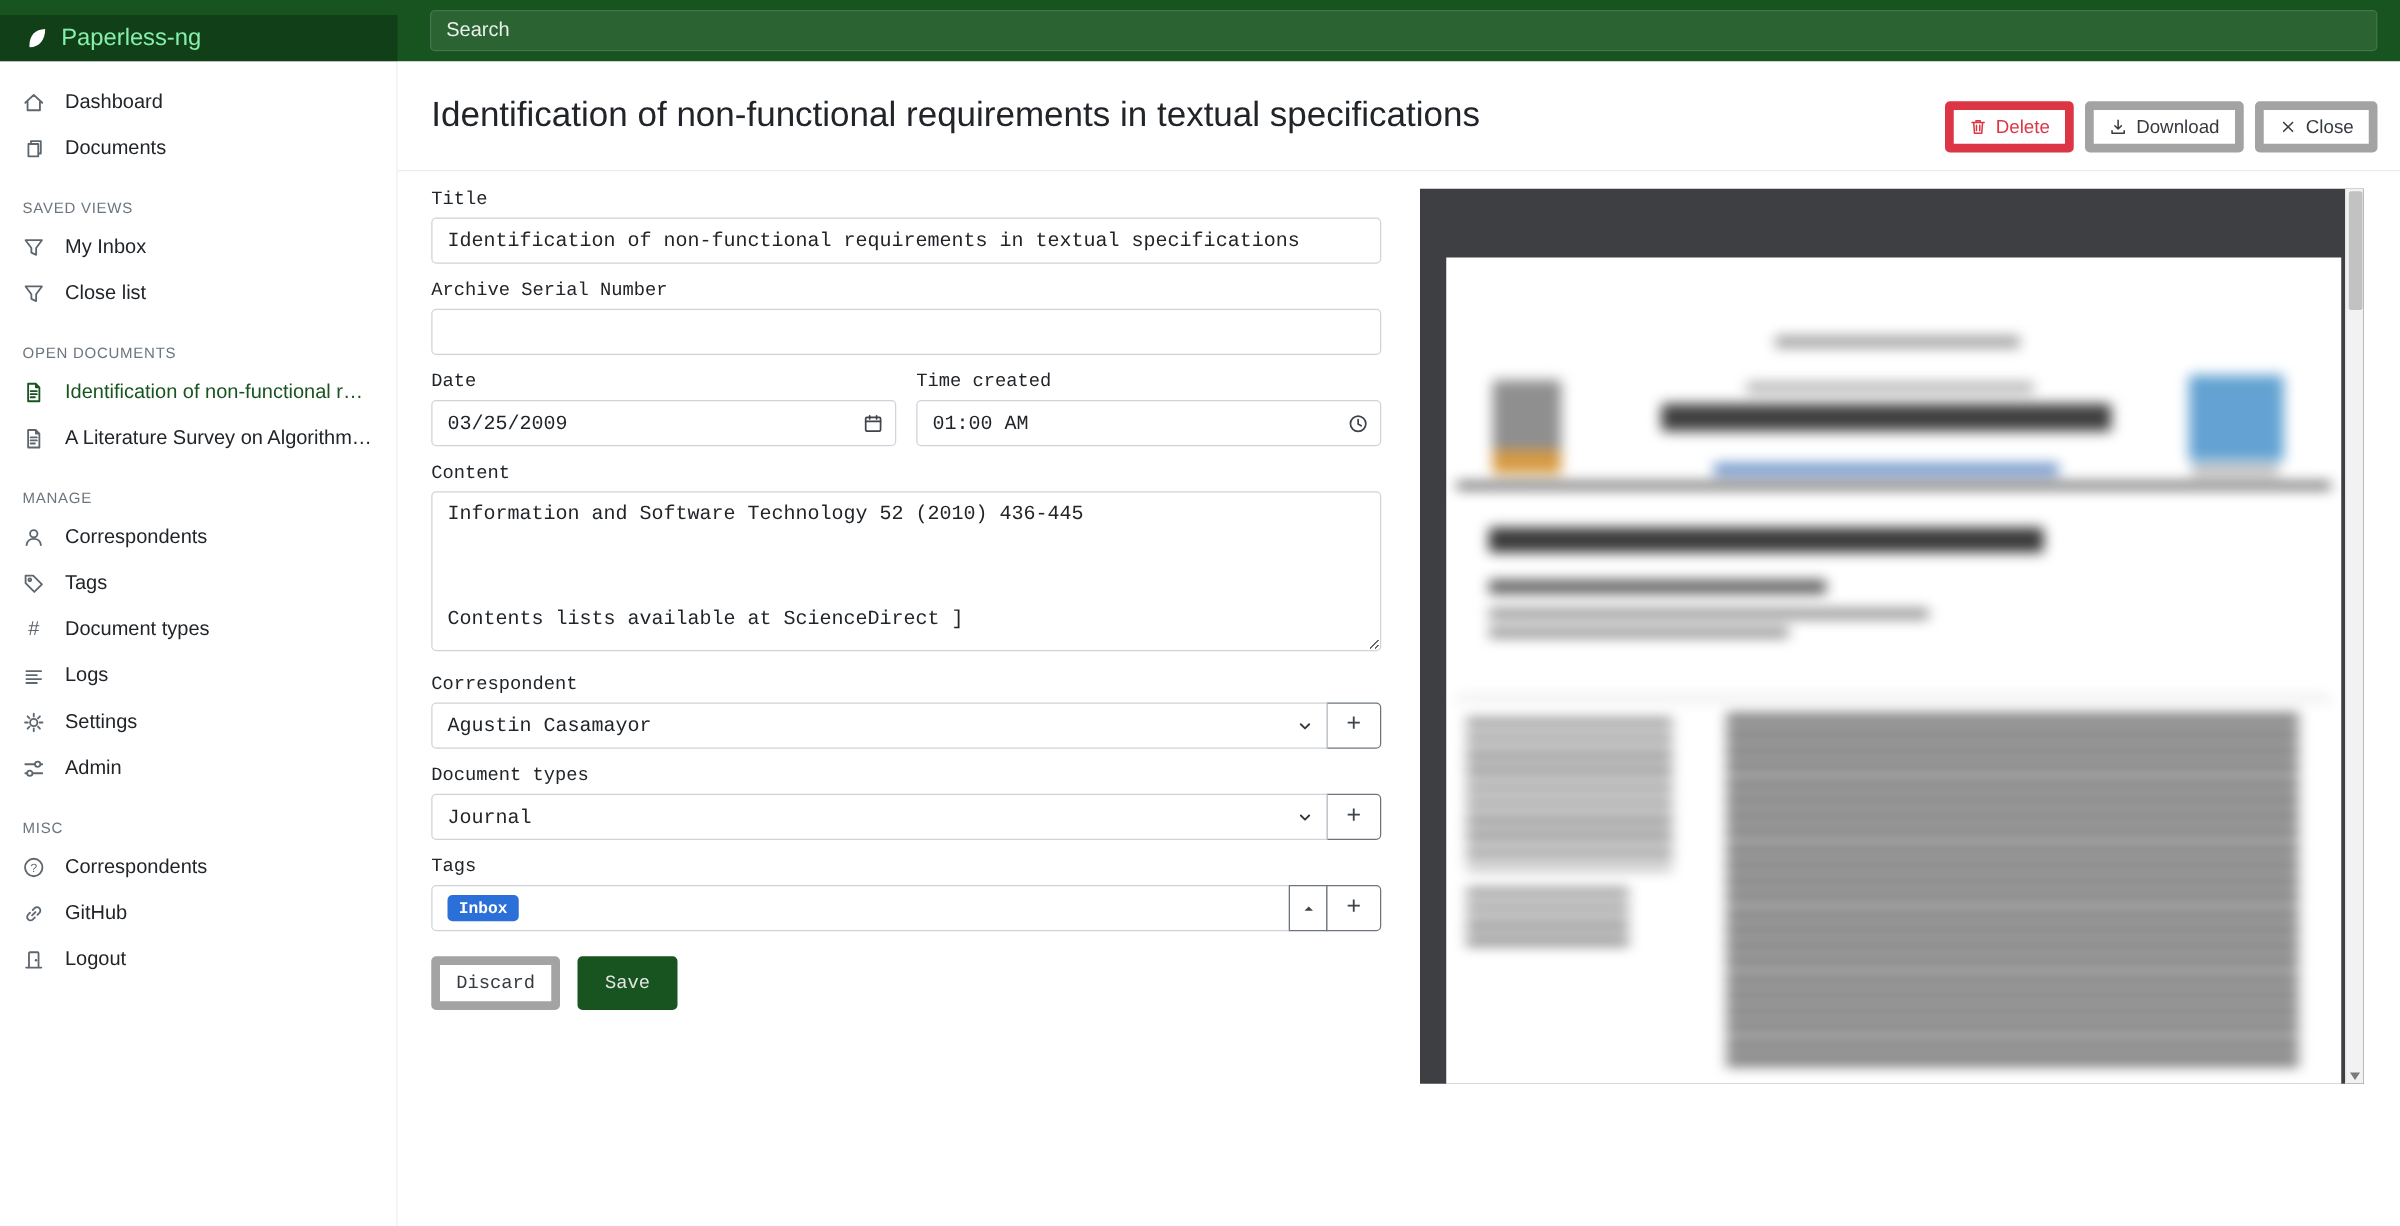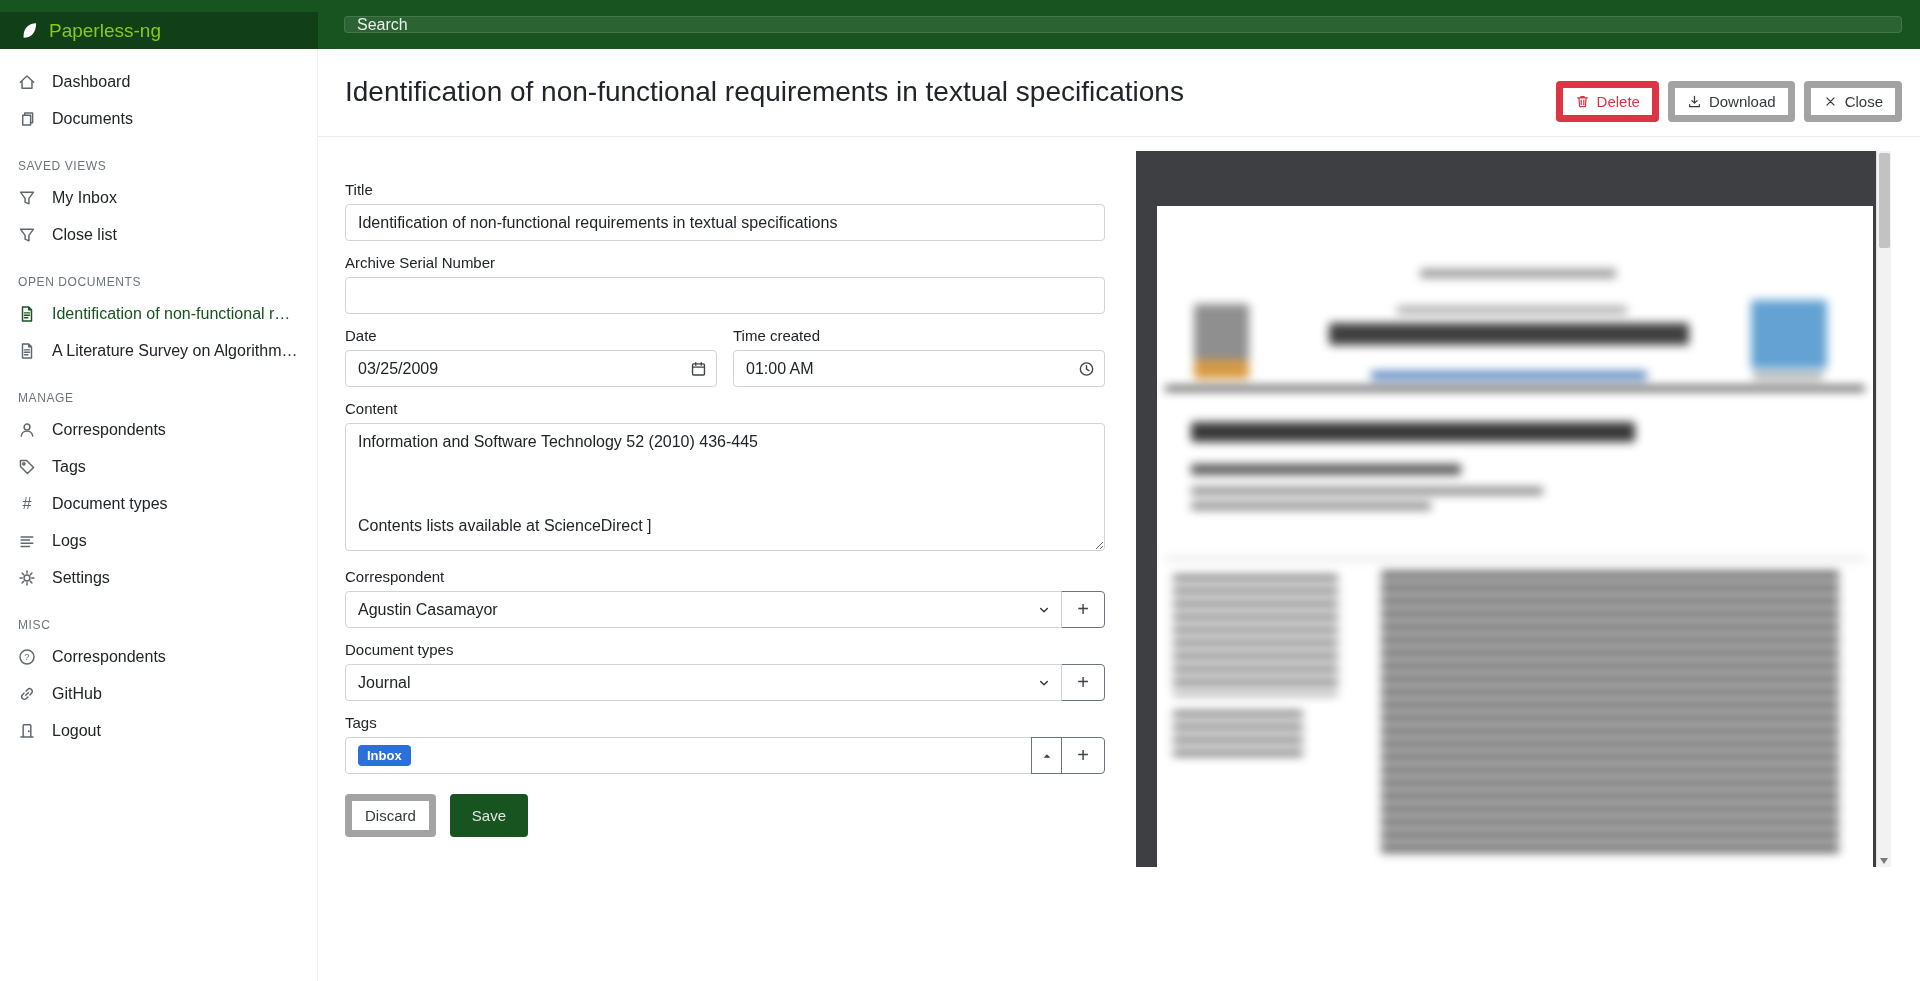--- a/index.html
+++ b/index.html
@@ -2,24 +2,24 @@
 <html><head>
 <meta charset="utf-8">
 <style>
   * { margin:0; padding:0; box-sizing:border-box; }
   html,body { width:1920px; height:981px; }
   body { font-family:"Liberation Sans", sans-serif; background:#fff; color:#212529; overflow:hidden; }
   .app { position:relative; width:1920px; height:981px; overflow:hidden; }
 
   
   .navbar { position:absolute; top:0; left:0; right:0; height:49px; background:#17541f; display:flex; z-index:20; }
-  .brand { width:318px; flex:none; background:rgba(0,0,0,0.25); color:#84cc16; display:flex; align-items:center; gap:10px; padding:0 20px; font-size:19px; cursor:pointer;margin-top:12px; }
+  .brand { width:318px; flex:none; background:rgba(0,0,0,0.25); color:#86efac; display:flex; align-items:center; gap:10px; padding:0 20px; font-size:19px; cursor:pointer;margin-top:12px; }
   .brand .icn { width:19px; height:19px; display:flex; }
   .search-wrap { flex:1; display:flex; align-items:center; padding:0 18px 0 26px; }
-  .search { width:100%; height:17px; background:rgba(255,255,255,0.09); border:1px solid rgba(255,255,255,0.12); border-radius:4px; color:#fff; font-size:16px; padding:0 12px; outline:none; }
+  .search { width:100%; height:33px; background:rgba(255,255,255,0.09); border:1px solid rgba(255,255,255,0.12); border-radius:4px; color:#fff; font-size:16px; padding:0 12px; outline:none; }
   .search::placeholder { color:rgba(255,255,255,0.9); }
 
   
   .sidebar { position:absolute; top:49px; left:0; bottom:0; width:318px; background:#fff; border-right:1px solid #eef0f2; padding-top:14px; overflow:hidden; z-index:10; }
   .nav-item { display:flex; align-items:center; gap:16px; height:37px; padding:0 18px; font-size:16px; color:#212529; cursor:pointer; }
   .nav-item .icn { width:18px; height:18px; flex:none; color:#5f676e; display:flex; align-items:center; justify-content:center; font-size:16px; line-height:1; }
   .nav-item .lbl { white-space:nowrap; overflow:hidden; text-overflow:ellipsis; }
   .nav-item.active, .nav-item.active .icn { color:#17541f; }
   .nav-heading { padding:22px 18px 6px; font-size:12px; color:#6c757d; letter-spacing:.6px; }
 
@@ -27,21 +27,21 @@
 
   
   .main { position:absolute; top:49px; left:318px; right:0; bottom:0; background:#fff; overflow:hidden; }
   .page-header { display:flex; align-items:flex-start; justify-content:space-between; padding:26px 18px 14px 27px; border-bottom:1px solid #e9ecef; }
   .page-title { font-size:28px; font-weight:400; color:#212529; line-height:1.2; }
   .actions { display:flex; gap:9px; padding-top:6px; flex:none; }
   .btn { display:inline-flex; align-items:center; gap:7px; font-family:inherit; font-size:15px; padding:5px 12px; border-radius:4px; background:#fff; border:7px solid #a3a3a3; color:#353a3f; cursor:pointer; white-space:nowrap; }
   .btn .icn { width:15px; height:15px; display:flex; }
   .btn-danger-o { border-color:#dc3545; color:#dc3545; }
 
-  .content-row { display:flex; align-items:center; gap:31px; padding:14px 18px 0 27px; }
+  .content-row { display:flex; align-items:flex-start; gap:31px; padding:14px 18px 0 27px;font-family:Liberation Mono, monospace; }
 
   
   .doc-form { width:760px; flex:none; }
   .field { margin-bottom:13px; }
   .field > label { display:block; font-size:15px; color:#212529; margin-bottom:6px; }
   .ctl { width:100%; height:37px; border:1px solid #ced4da; border-radius:4px; background:#fff; padding:0 12px; font-size:16px; font-family:inherit; color:#212529; outline:none; }
   textarea.ctl { height:128px; padding:7px 12px; line-height:21px; resize:vertical; overflow-y:scroll; }
   .two-col { display:flex; gap:16px; }
   .two-col .field { flex:1; }
   .has-icon { position:relative; }
@@ -179,20 +179,30 @@
       <span class="lbl">Logs</span>
     </div>
     <div class="nav-item">
       <span class="icn">
           <svg class="ic" viewBox="0 0 16 16">
             <circle cx="8" cy="8" r="2.6"></circle>
             <path d="M8 1.8v2M8 12.2v2M1.8 8h2M12.2 8h2M3.6 3.6 5 5M11 11l1.4 1.4M12.4 3.6 11 5M5 11l-1.4 1.4"></path>
           </svg>
         </span>
       <span class="lbl">Settings</span>
+    </div>
+    <div class="nav-item">
+      <span class="icn">
+          <svg class="ic" viewBox="0 0 16 16">
+            <path d="M2 4.8h12M2 11.2h12"></path>
+            <circle cx="10.8" cy="4.8" r="1.9" fill="#fff"></circle>
+            <circle cx="5.2" cy="11.2" r="1.9" fill="#fff"></circle>
+          </svg>
+        </span>
+      <span class="lbl">Admin</span>
     </div>
 
     <div class="nav-heading">MISC</div>
     <div class="nav-item">
       <span class="icn">
           <svg class="ic" viewBox="0 0 16 16">
             <circle cx="8" cy="8" r="6.2"></circle>
             <text x="8" y="11" text-anchor="middle" font-size="8.5" fill="currentColor" stroke="none">?</text>
           </svg>
         </span>

